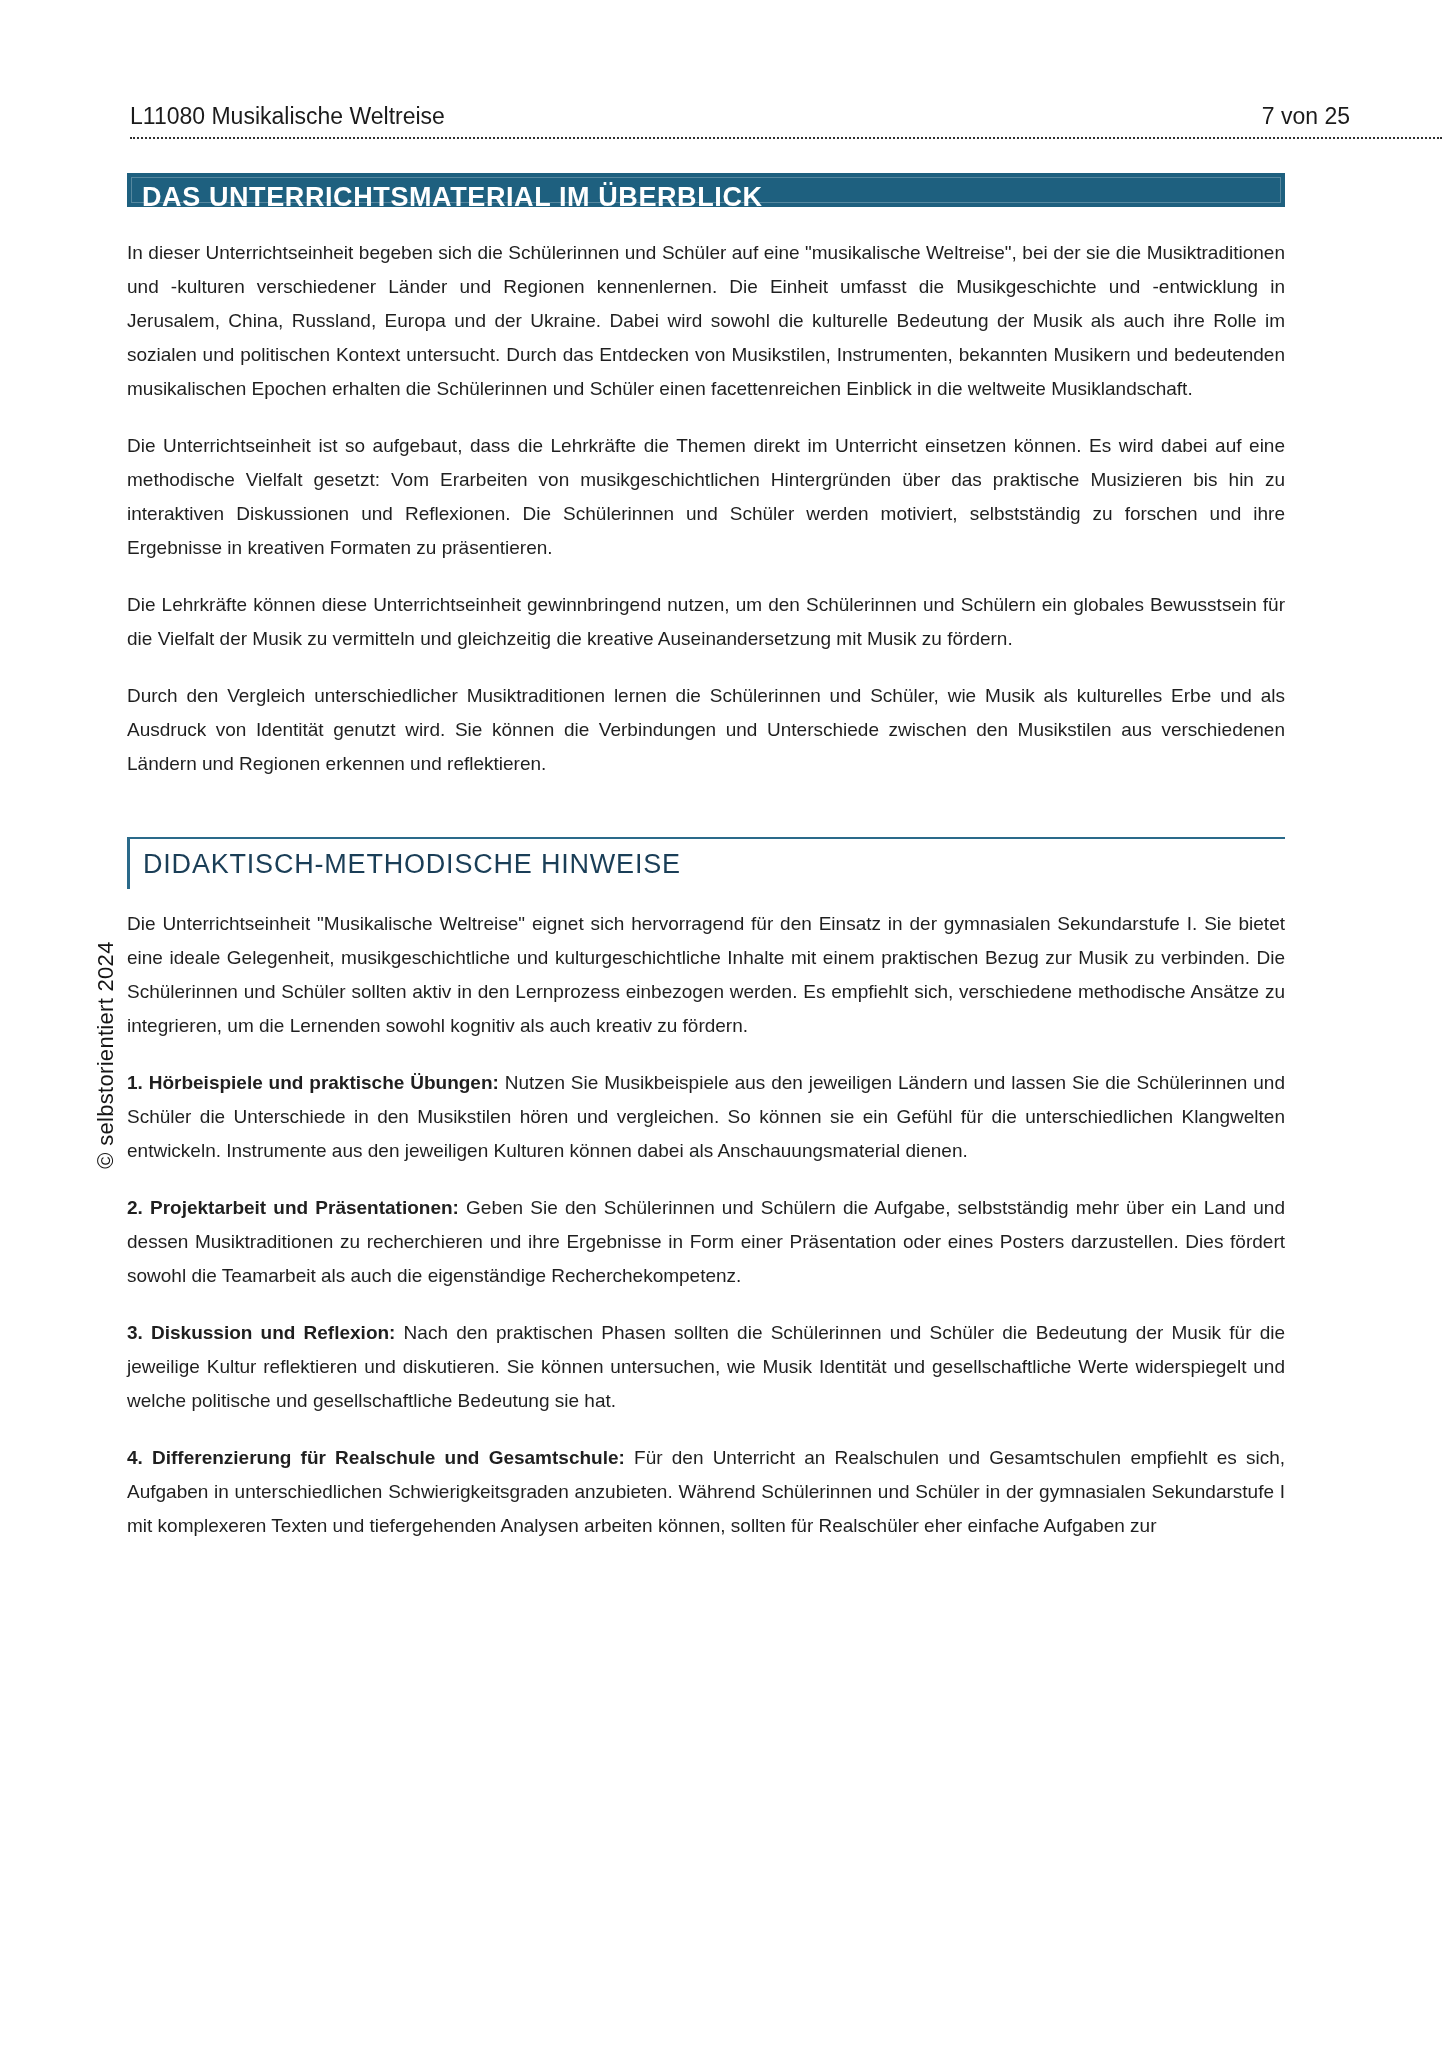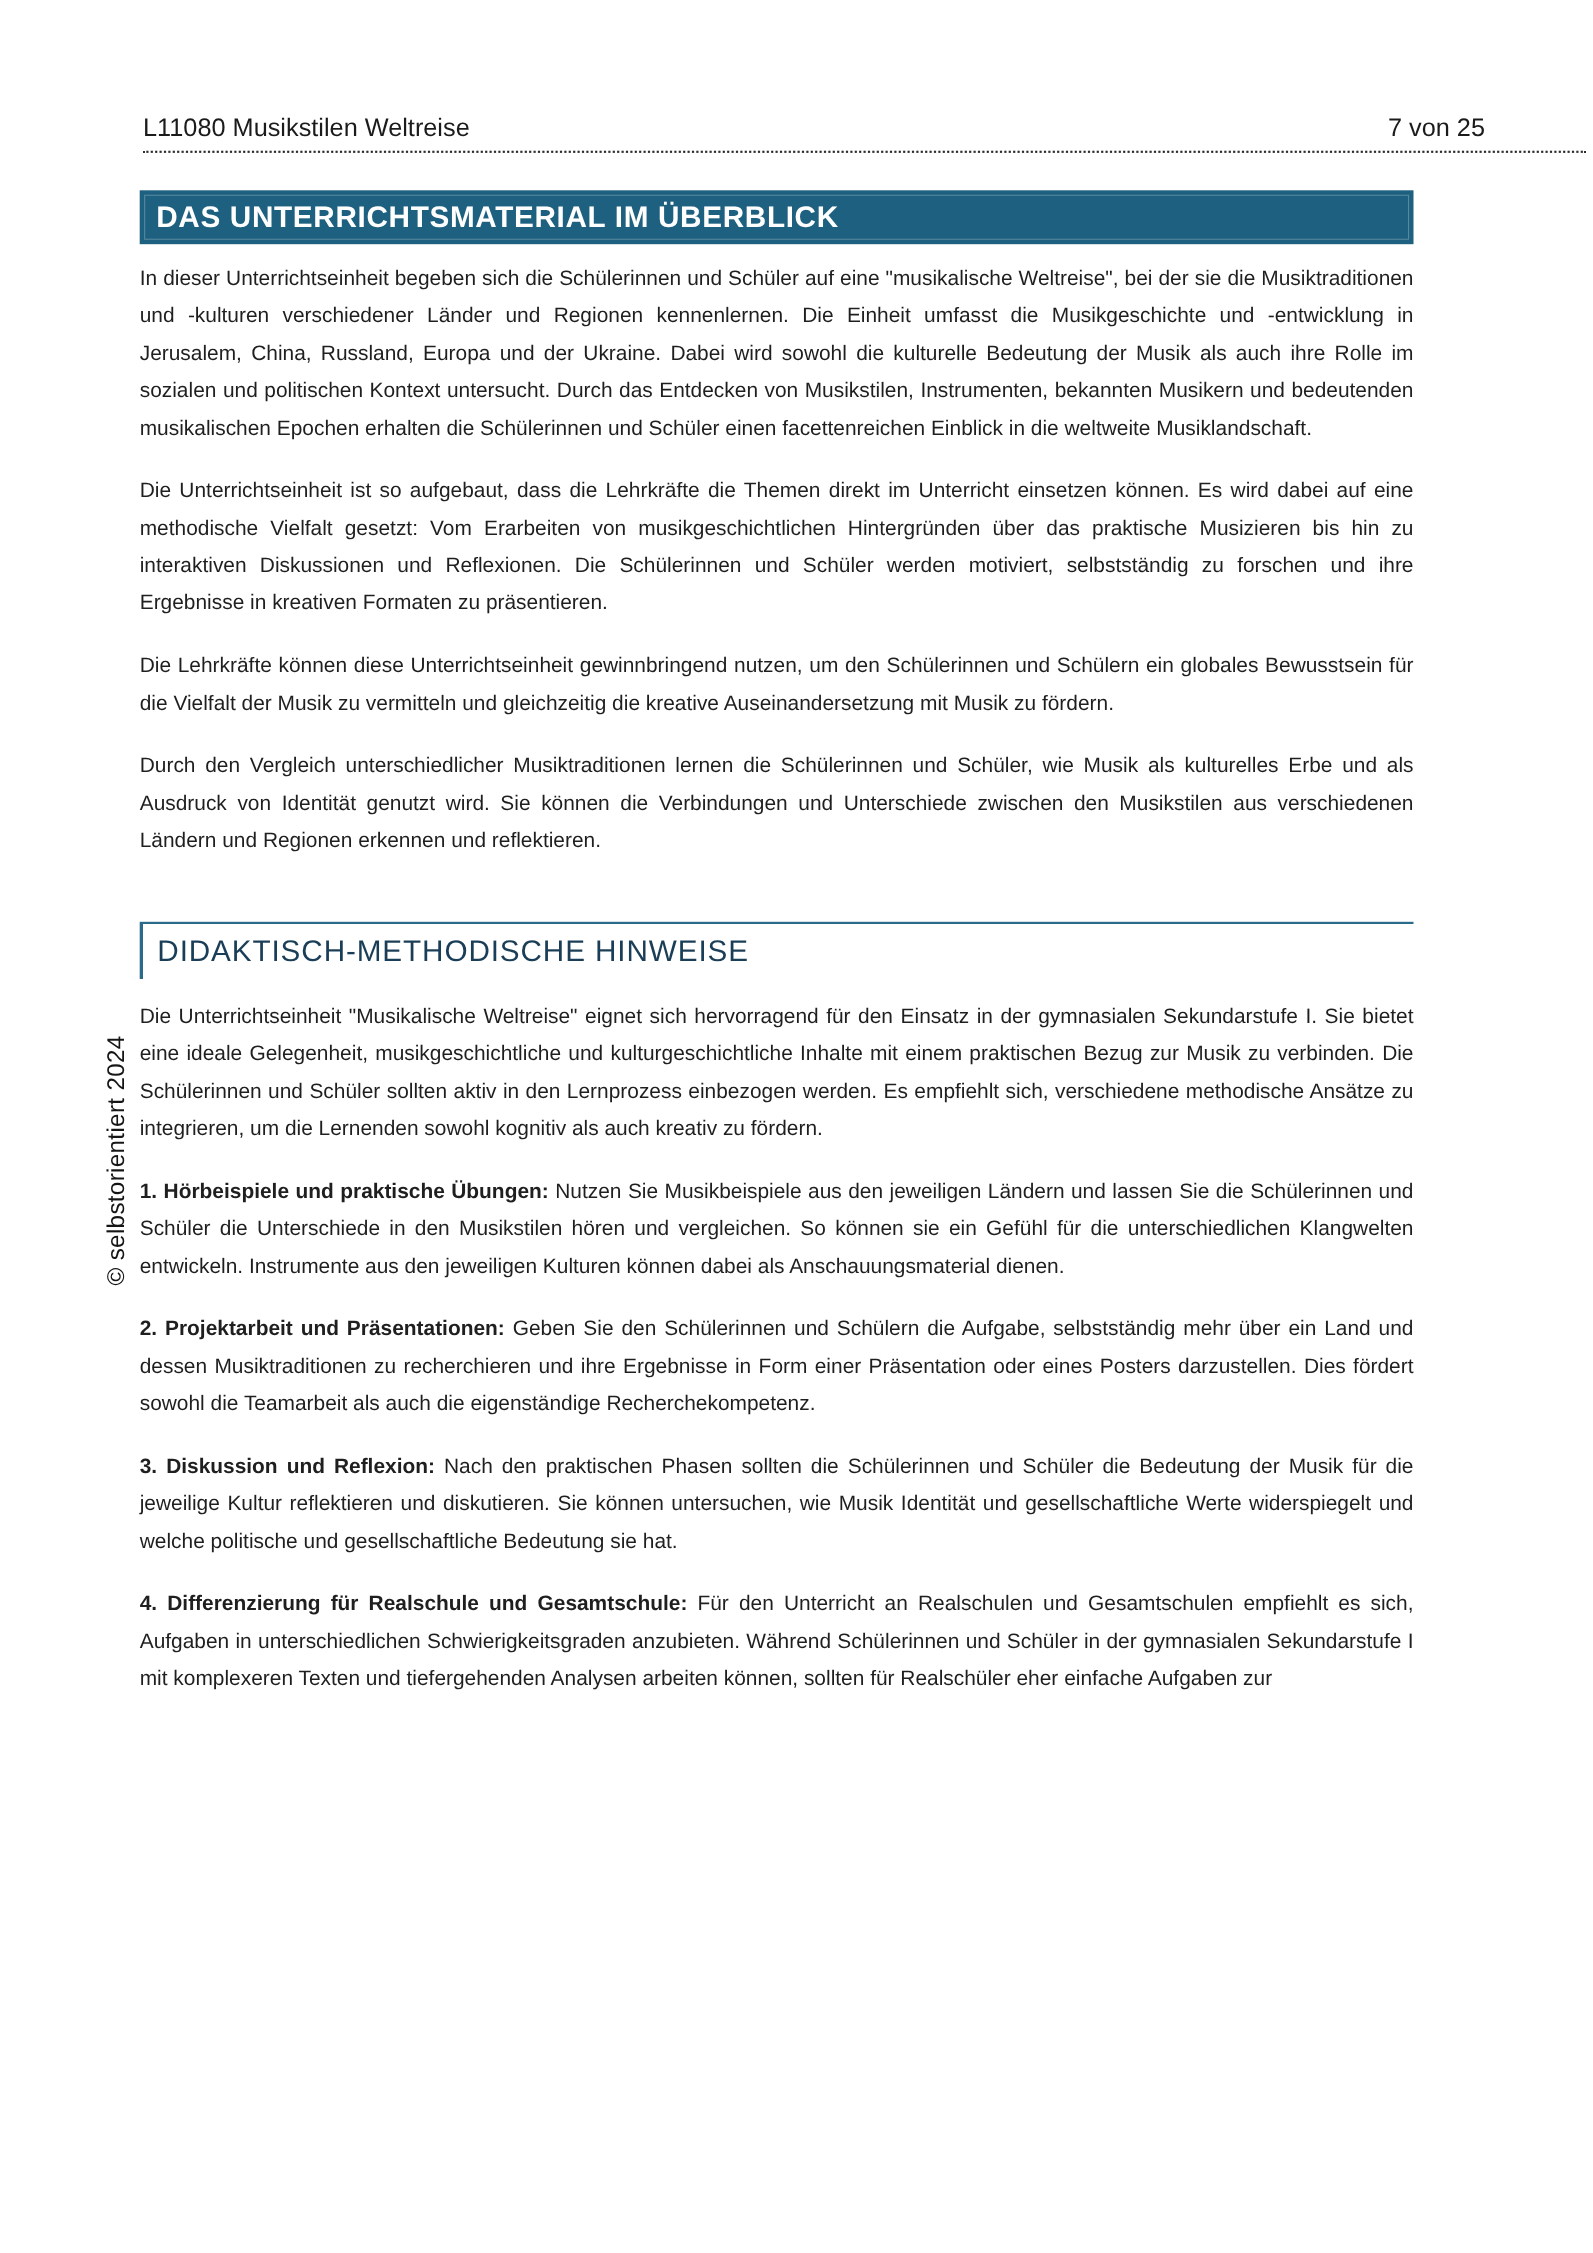--- a/index.html
+++ b/index.html
@@ -25,22 +25,22 @@
   }
   .copyright{
     position:absolute;left:106px;top:1055px;
     transform:translate(-50%,-50%) rotate(-90deg);
     white-space:nowrap;font-size:22px;color:#151515;letter-spacing:0.3px;
   }
   .content{
     position:absolute;left:127px;top:173px;width:1158px;
   }
   .banner{
-    position:relative;height:49px;background:var(--banner-bg);
-    margin-bottom:15px;
+    position:relative;height:34px;background:var(--banner-bg);
+    margin-bottom:29px;
   }
   .banner::after{
     content:"";position:absolute;left:4px;right:4px;top:4px;bottom:4px;
     border:1px solid rgba(255,255,255,0.25);pointer-events:none;
   }
   .banner span{
     display:block;line-height:49px;padding-left:15px;
     font-size:27px;font-weight:bold;letter-spacing:0.6px;color:#ffffff;
   }
   .body-p{
@@ -58,21 +58,21 @@
     font-size:27px;line-height:34px;letter-spacing:0.8px;
     color:var(--h2-text);
   }
 </style>
 </head>
 <body>
 
 <div class="page">
 
   <div class="page-header">
-    <span>L11080 Musikstilen Weltreise</span>
+    <span>L11080 Musikalische Weltreise</span>
     <span>7 von 25</span>
   </div>
 
   <div class="dotted-rule"></div>
 
   <div class="copyright">© selbstorientiert 2024</div>
 
   <div class="content">
 
     <div class="banner">

